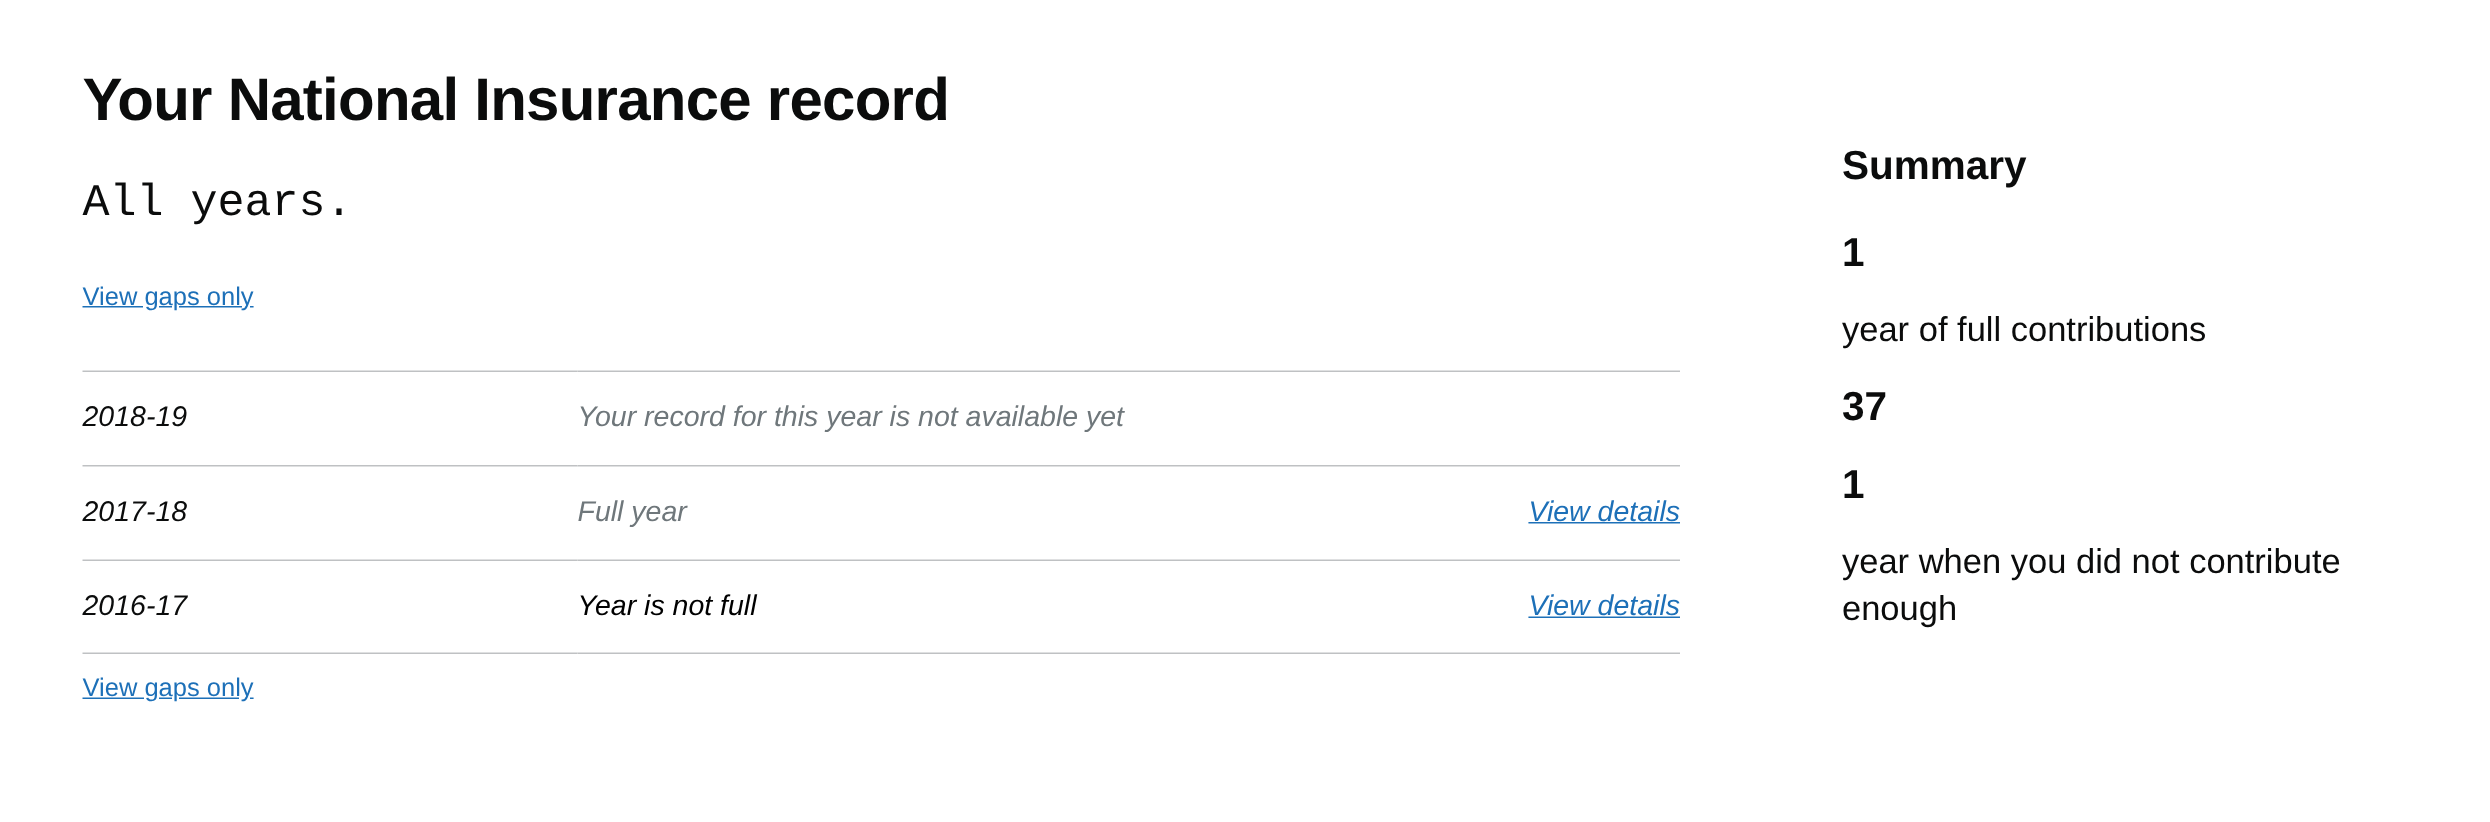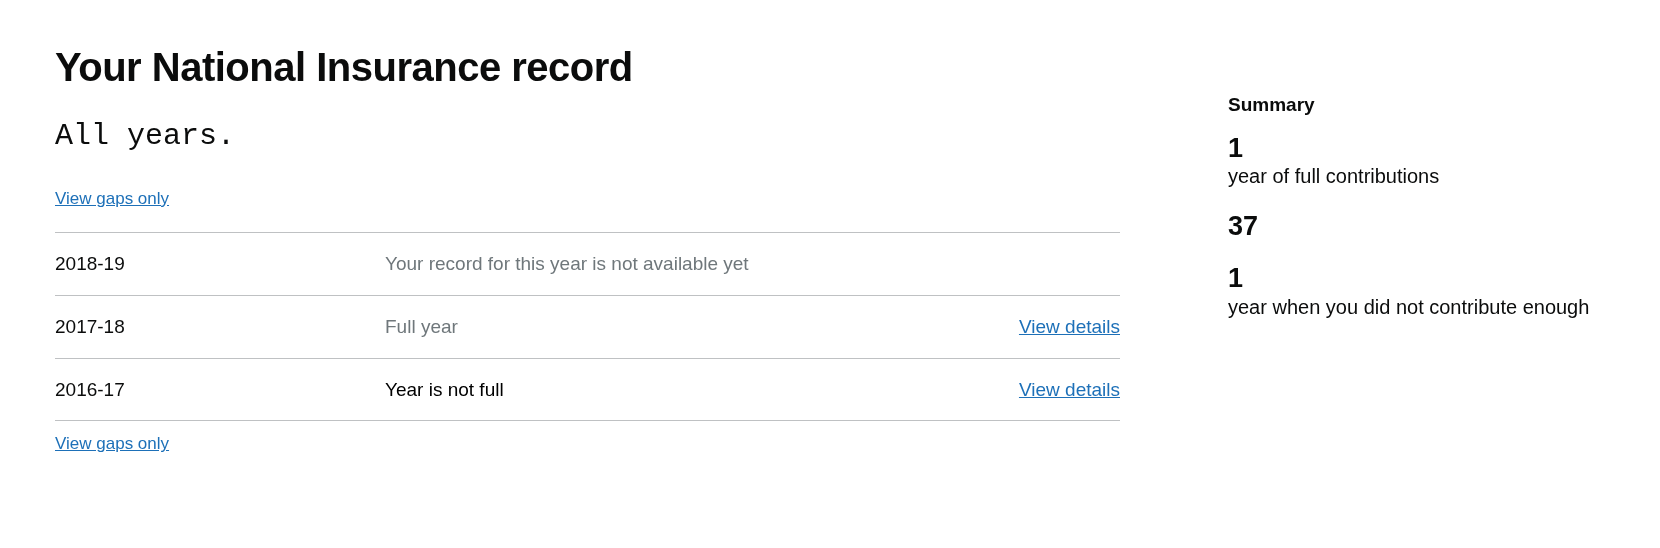--- a/index.html
+++ b/index.html
@@ -40,49 +40,51 @@
       text-decoration: underline;
       font-size: 17px;
       cursor: pointer;
       display: inline-block;
     }
     .gap-link-top { margin-bottom: 22px; }
     .gap-link-bottom { margin-top: 12px; }
     table {
       width: 100%;
       border-collapse: collapse;
-      margin-top: 0;
+      margin-top: 16px;
+      font-style: italic;
     }
     td {
       padding: 18px 0;
       border-top: 1px solid #bfc1c3;
       vertical-align: middle;
       font-size: 19px;
     }
     tr:last-child td { border-bottom: 1px solid #bfc1c3; }
     td.col-year { width: 330px; }
     td.col-status { color: #000000; }
     td.col-status.muted { color: #6f777b; }
     td.col-action { width: 140px; text-align: right; }
     td.col-action .link { font-size: 19px; }
     .side h2 {
-      font-size: 19px;
+      font-size: 27px;
       font-weight: 700;
-      margin: 0 0 16px 0;
+      margin: 0 0 26px 0;
     }
     .stat { margin-bottom: 22px; }
     .stat .num {
       font-size: 27px;
       font-weight: 700;
       display: block;
       line-height: 1.1;
     }
     .stat .desc {
-      font-size: 20px;
+      font-size: 23px;
       display: block;
+      margin-top: 20px;
     }
   </style>
 </head>
 <body>
 
 <div class="layout">
   <div class="main">
     <h1>Your National Insurance record</h1>
     <p class="subtitle">All years.</p>
     <a class="link gap-link-top">View gaps only</a>

